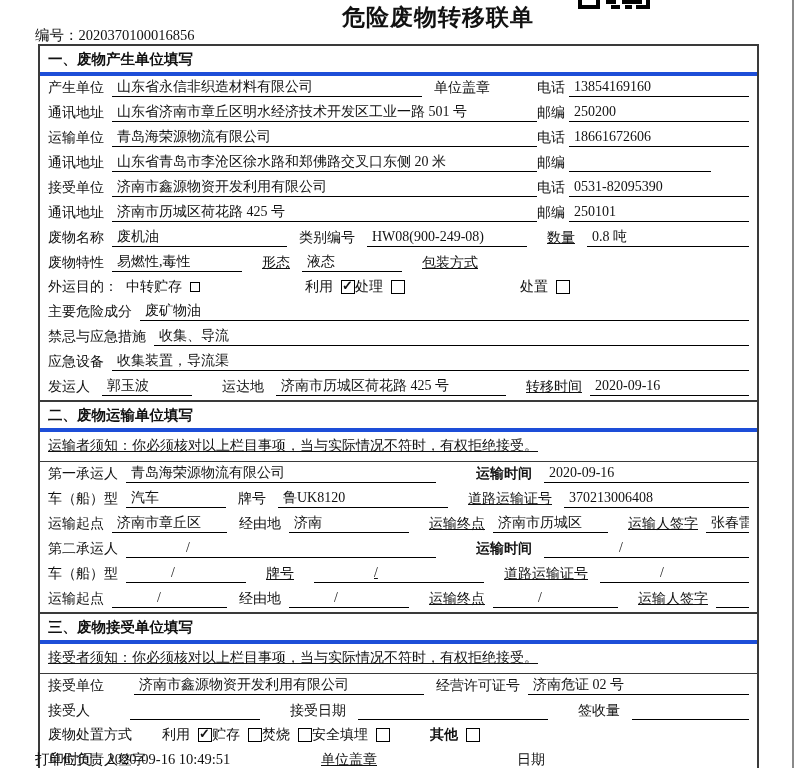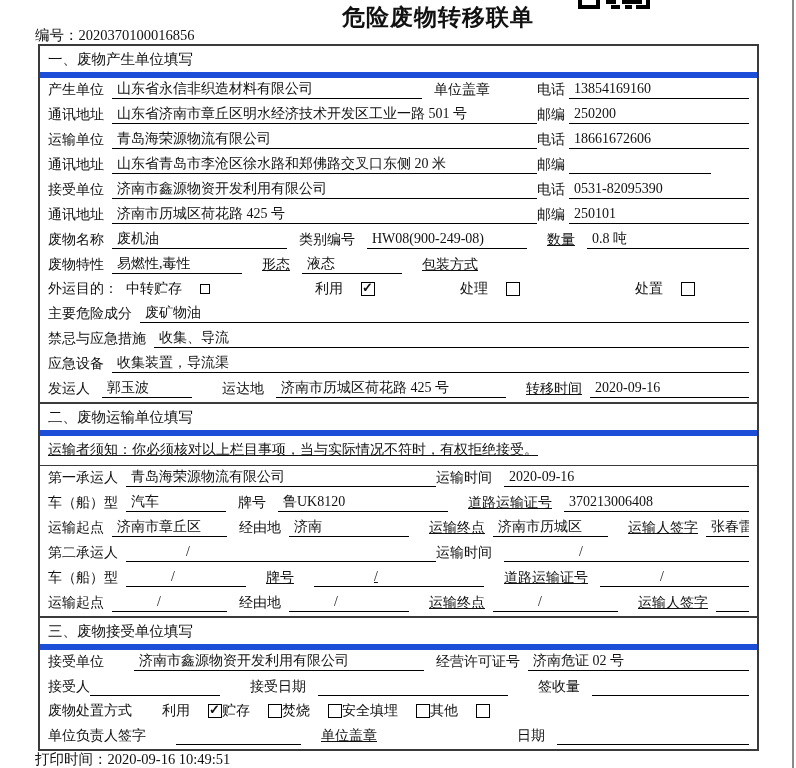--- a/index.html
+++ b/index.html
@@ -26,42 +26,42 @@
   .qr .q5{left:33px;top:5px;width:9px;height:4px;}
   .qr .q6{left:44px;top:0;width:20px;height:4px;}
   .qr .q7{left:47px;top:5px;width:7px;height:4px;}
   .qr .q8{left:58px;top:5px;width:14px;height:4px;}
   .qr .q9{left:68px;top:0;width:4px;height:9px;}
 
   
   .form{position:absolute;left:38px;top:44px;width:717px;border:2px solid #3a3a3a;background:#fff;}
   .section{border-top:2px solid #3a3a3a;}
   .section:first-child{border-top:none;}
-  .sec-header{font-weight:normal;font-size:14.5px;padding:4px 8px 3px 8px;border-bottom:6px solid #1d4ed8;
+  .sec-header{font-weight:bold;font-size:14.5px;padding:4px 8px 3px 8px;border-bottom:4px solid #1d4ed8;
     font-family:"Liberation Sans","DejaVu Sans",sans-serif;}
   .note-row{padding:5px 8px 6px 8px;border-bottom:1.5px solid #3a3a3a;text-decoration:underline;}
 
   .row{display:flex;align-items:flex-end;padding:2px 8px 4px 8px;}
   .lbl{white-space:nowrap;flex-shrink:0;}
   .u{border-bottom:1px solid #000;padding:0 5px;white-space:nowrap;overflow:hidden;
      min-height:18px;line-height:18px;flex-shrink:0;}
   .grow{flex:1 1 auto;min-width:0;}
   .lcol{flex:1 1 auto;display:flex;align-items:flex-end;min-width:0;}
   .rcol{width:212px;flex-shrink:0;display:flex;align-items:flex-end;}
   .rcol .lbl{margin-right:4px;}
 
   .w80{width:80px;}.w90{width:90px;}.w105{width:105px;}.w110{width:110px;}
   .w115{width:115px;}.w120{width:120px;}.w150{width:150px;}.w160{width:160px;}
   .w165{width:165px;}.w180{width:180px;}.w220{width:220px;}.w280{width:280px;}.w300{width:300px;}
   .ml8{margin-left:8px;}.ml12{margin-left:12px;}.ml20{margin-left:20px;text-decoration:underline;}.ml30{margin-left:30px;}
-  .ml40{}.ml45{}.ml85{margin-left:85px;justify-content:flex-end;}
+  .ml40{margin-left:40px;font-weight:bold;}.ml45{}.ml85{justify-content:flex-end;}
   .ml105{margin-left:105px;}.ml115{margin-left:115px;}.ml140{margin-left:140px;}
   .ind40{text-indent:40px;}.ind55{text-indent:55px;}.ind70{text-indent:70px;}
 
-  .opt{display:flex;align-items:center;white-space:nowrap;gap:10px;}
+  .opt{display:flex;align-items:center;white-space:nowrap;}
   .cb{display:inline-block;width:12px;height:12px;border:1.6px solid #000;margin-left:8px;
       position:relative;background:#fff;flex-shrink:0;}
   .cb.small{width:8px;height:8px;}
   .cb.checked::after{content:"✓";position:absolute;left:0px;top:-3px;font-size:13px;font-weight:bold;}
 
   .seal-lbl{margin-left:12px;white-space:nowrap;}
   .footer{position:absolute;left:35px;top:750px;white-space:nowrap;font-size:14.5px;}
 </style>
 </head>
 <body>
@@ -272,20 +272,21 @@
       <span class="u w110 ml8 ind40">/</span>
       <span class="lbl ml20">运输终点</span>
       <span class="u w115 ml8 ind40">/</span>
       <span class="lbl ml20">运输人签字</span>
       <span class="u grow ml8 ind40">/</span>
     </div>
   </div>
 
   <div class="section">
     <div class="sec-header">三、废物接受单位填写</div>
+    <div class="note-row">接受者须知：你必须核对以上栏目事项，当与实际情况不符时，有权拒绝接受。</div>
 
     <div class="row">
       <span class="lbl">接受单位</span>
       <span class="u w280 ml30">济南市鑫源物资开发利用有限公司</span>
       <span class="lbl ml12">经营许可证号</span>
       <span class="u grow ml8">济南危证 02 号</span>
     </div>
 
     <div class="row">
       <span class="lbl">接受人</span>

